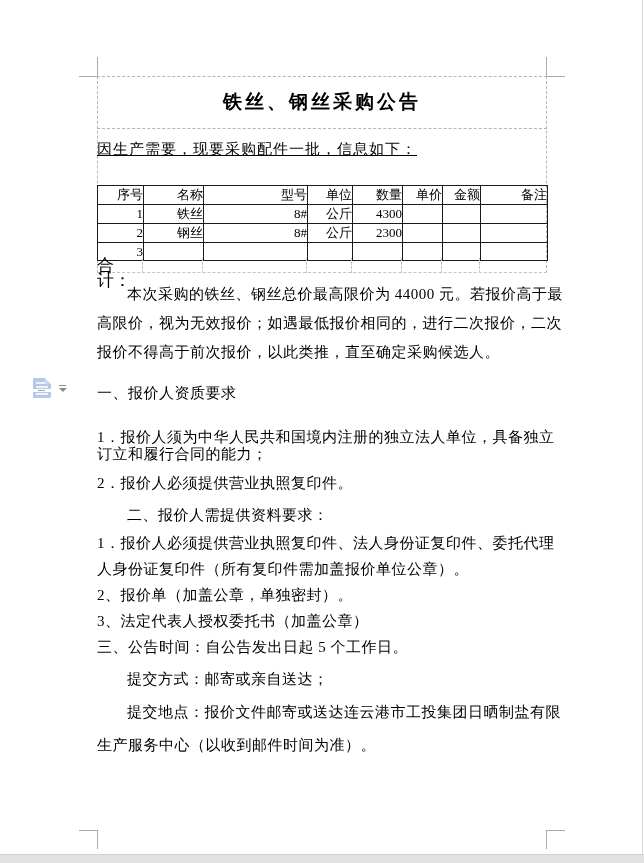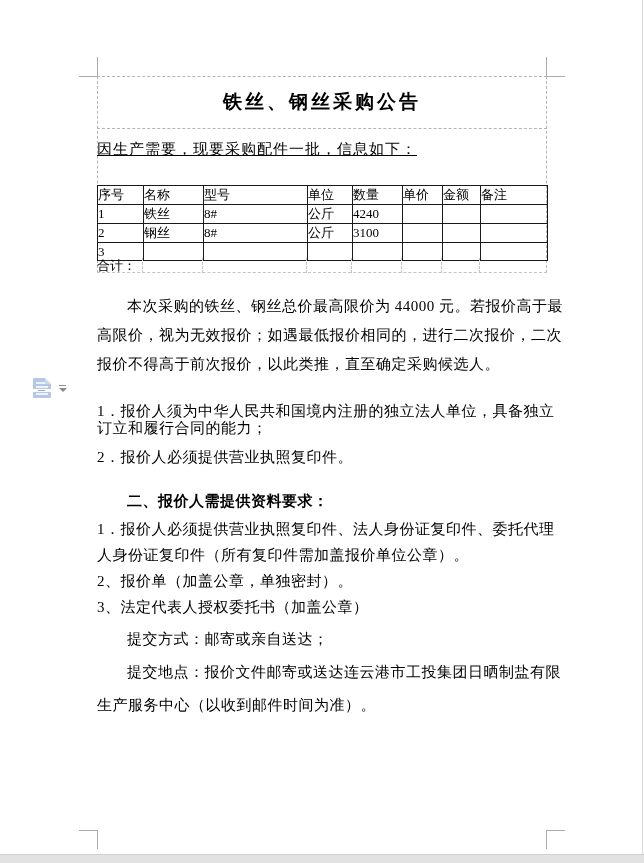--- a/index.html
+++ b/index.html
@@ -45,47 +45,47 @@
     position: absolute; left: 97px; top: 140px; width: 450px;
     font-size: 15px; letter-spacing: 1px; white-space: pre; text-decoration: underline;
   }
 
   
   table.ptable {
     position: absolute; left: 97px; top: 185px; width: 450px;
     border-collapse: collapse; table-layout: fixed;
   }
   table.ptable th, table.ptable td {
-    border: 1px solid #1a1a1a; text-align: left;
+    border: 1px solid #1a1a1a; text-align: right;
     font-size: 13px; font-weight: normal; padding: 0; overflow: hidden;
   }
   table.ptable th { height: 19px; }
   table.ptable td { height: 18px; }
 
   .total-row {
     position: absolute; left: 97px; top: 258px; width: 450px; height: 15px;
     display: flex; border-bottom: 1px dashed #c4c4c4;
-    font-size: 13px; line-height: 15px;
+    font-size: 17px; line-height: 15px;
   }
   .total-row .tcell { border-right: 1px dashed #c4c4c4; height: 15px; }
   .total-row .tcell:last-child { border-right: none; }
   .total-row .tcell.first { text-align: left; }
 
   
   .content {
-    position: absolute; left: 97px; top: 288px; width: 460px;
+    position: absolute; left: 97px; top: 276px; width: 460px;
     font-size: 15px; letter-spacing: 0.5px;
   }
   .content p { white-space: pre; }
   .p1  { margin-top: 4px;  line-height: 29px; text-indent: 2em; }
   .p2  { margin-top: 14px; line-height: 24px; }
   .p3  { margin-top: 24px; line-height: 17px; }
   .p4  { margin-top: 8px;  line-height: 24px; }
   .p5  { margin-top: 9px;  line-height: 24px; }
-  .p6  { margin-top: 20px;  line-height: 24px; font-weight: bold; text-indent: 2em; }
+  .p6  { margin-top: 8px;  line-height: 24px; font-weight: normal; text-indent: 2em; }
   .p7  { margin-top: 3px;  line-height: 26px; }
   .p8  { line-height: 26px; }
   .p9  { line-height: 26px; }
   .p10 { line-height: 26px; }
   .p11 { margin-top: 6px;  line-height: 26px; text-indent: 2em; }
   .p12 { margin-top: 4px;  line-height: 33px; text-indent: 2em; }
 
   
   .paste-btn {
     position: absolute; left: 33px; top: 378px; width: 38px; height: 22px;
@@ -161,31 +161,31 @@
       <th>金额</th>
       <th>备注</th>
     </tr>
   </thead>
   <tbody>
     <tr>
       <td>1</td>
       <td>铁丝</td>
       <td>8#</td>
       <td>公斤</td>
-      <td>4240</td>
+      <td>4300</td>
       <td></td>
       <td></td>
       <td></td>
     </tr>
     <tr>
       <td>2</td>
       <td>钢丝</td>
       <td>8#</td>
       <td>公斤</td>
-      <td>3100</td>
+      <td>2300</td>
       <td></td>
       <td></td>
       <td></td>
     </tr>
     <tr>
       <td>3</td>
       <td></td>
       <td></td>
       <td></td>
       <td></td>
@@ -204,28 +204,30 @@
   <div class="tcell" style="width:50px"></div>
   <div class="tcell" style="width:40px"></div>
   <div class="tcell" style="width:38px"></div>
   <div class="tcell" style="width:67px"></div>
 </div>
 
 <div class="content">
   <p class="p1">本次采购的铁丝、钢丝总价最高限价为 44000 元。若报价高于最
 高限价，视为无效报价；如遇最低报价相同的，进行二次报价，二次
 报价不得高于前次报价，以此类推，直至确定采购候选人。</p>
+  <p class="p2">一、报价人资质要求</p>
   <p class="p3">1．报价人须为中华人民共和国境内注册的独立法人单位，具备独立
 订立和履行合同的能力；</p>
   <p class="p4">2．报价人必须提供营业执照复印件。</p>
   <p class="p6">二、报价人需提供资料要求：</p>
   <p class="p7">1．报价人必须提供营业执照复印件、法人身份证复印件、委托代理
 人身份证复印件（所有复印件需加盖报价单位公章）。</p>
   <p class="p8">2、报价单（加盖公章，单独密封）。</p>
   <p class="p9">3、法定代表人授权委托书（加盖公章）</p>
+  <p class="p10">三、公告时间：自公告发出日起 5 个工作日。</p>
   <p class="p11">提交方式：邮寄或亲自送达；</p>
   <p class="p12">提交地点：报价文件邮寄或送达连云港市工投集团日晒制盐有限
 生产服务中心（以收到邮件时间为准）。</p>
 </div>
 
 <div class="paste-btn">
   <div class="doc-icon">
     <div class="fold"></div>
     <div class="ln l1"></div>
     <div class="ln l2"></div>

